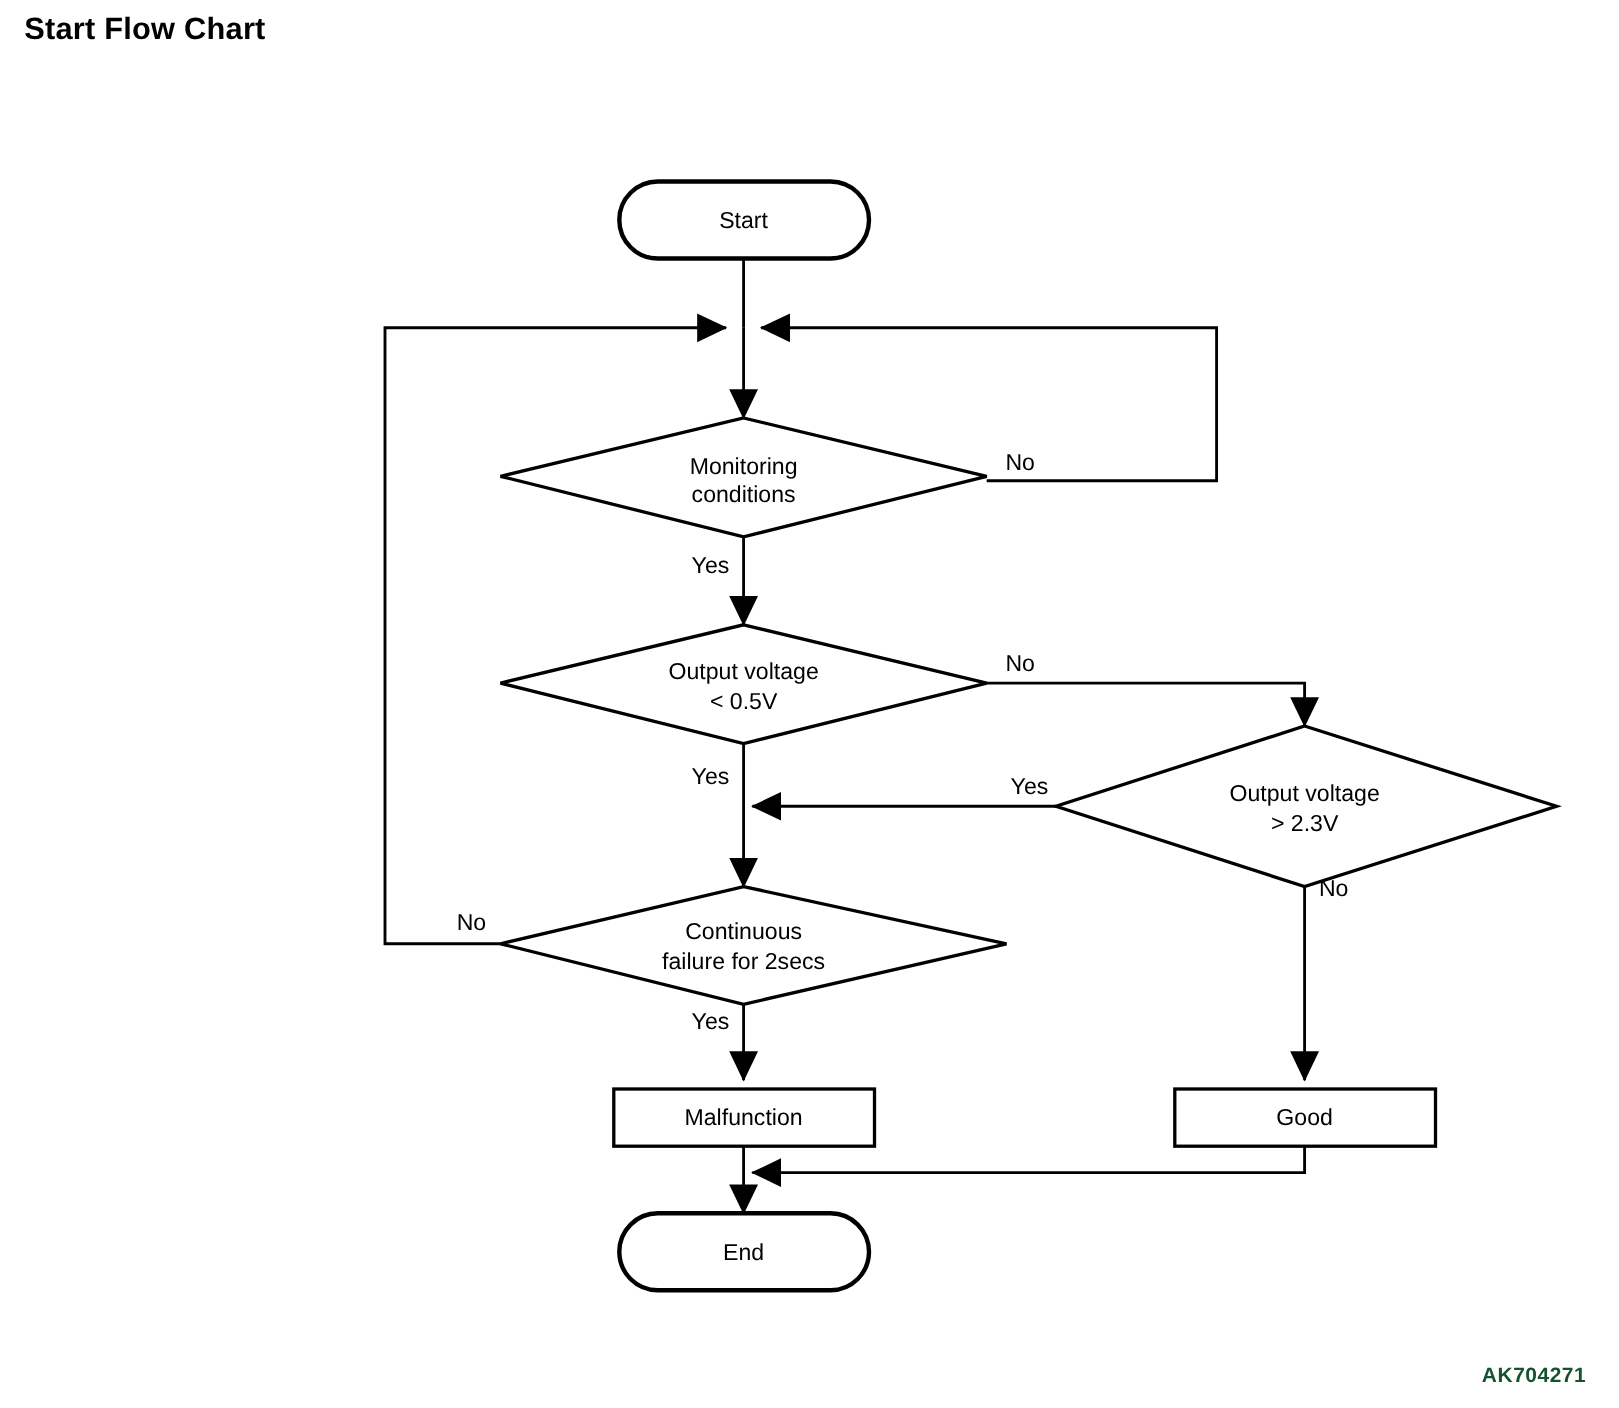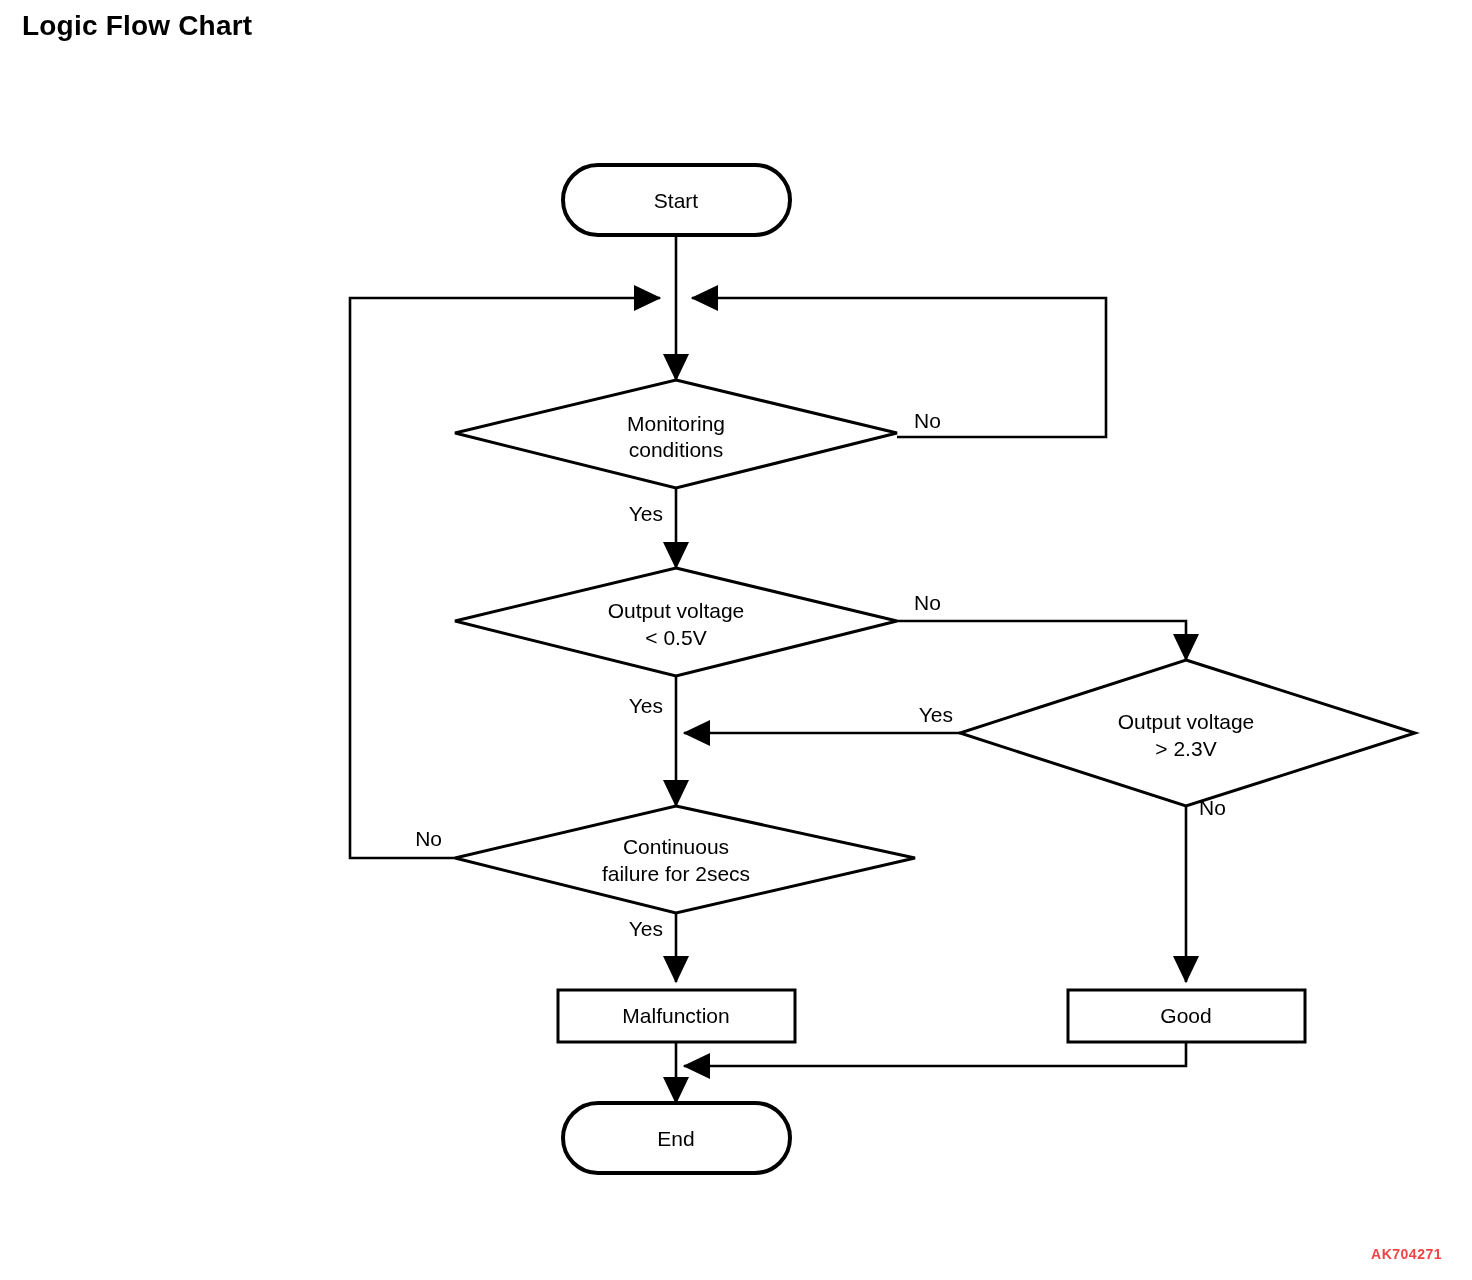--- a/index.html
+++ b/index.html
@@ -21,23 +21,23 @@
     font-size: 28px;
     font-weight: bold;
     color: #000000;
     letter-spacing: 0.2px;
     white-space: nowrap;
   }
   #figure-code {
     position: absolute;
     right: 30px;
     bottom: 18px;
-    font-size: 14px;
+    font-size: 19px;
     font-weight: bold;
-    color: #ef4444;
+    color: #14532d;
     letter-spacing: 0.5px;
   }
   #flow-svg {
     position: absolute;
     left: 0;
     top: 0;
     width: 1472px;
     height: 1280px;
   }
   .node-shape {
@@ -73,21 +73,21 @@
     font-size: 21px;
     fill: #000000;
     dominant-baseline: middle;
   }
   .edge-label.anchor-start { text-anchor: start; }
   .edge-label.anchor-end   { text-anchor: end; }
 </style>
 </head>
 <body>
 
-<div id="page-title">Logic Flow Chart</div>
+<div id="page-title">Start Flow Chart</div>
 
 <svg id="flow-svg" viewBox="0 0 1472 1280" xmlns="http://www.w3.org/2000/svg">
 
   <defs>
     <marker id="arrow-down" viewBox="0 0 12 12" refX="6" refY="10" markerWidth="12" markerHeight="12" orient="auto-start-reverse">
       <path d="M 1 0 L 11 0 L 6 11 Z" fill="#000000"></path>
     </marker>
     <marker id="arrowhead" viewBox="0 0 12 12" refX="11" refY="6" markerWidth="11" markerHeight="11" orient="auto">
       <path d="M 0 0.5 L 11.5 6 L 0 11.5 Z" fill="#000000"></path>
     </marker>

